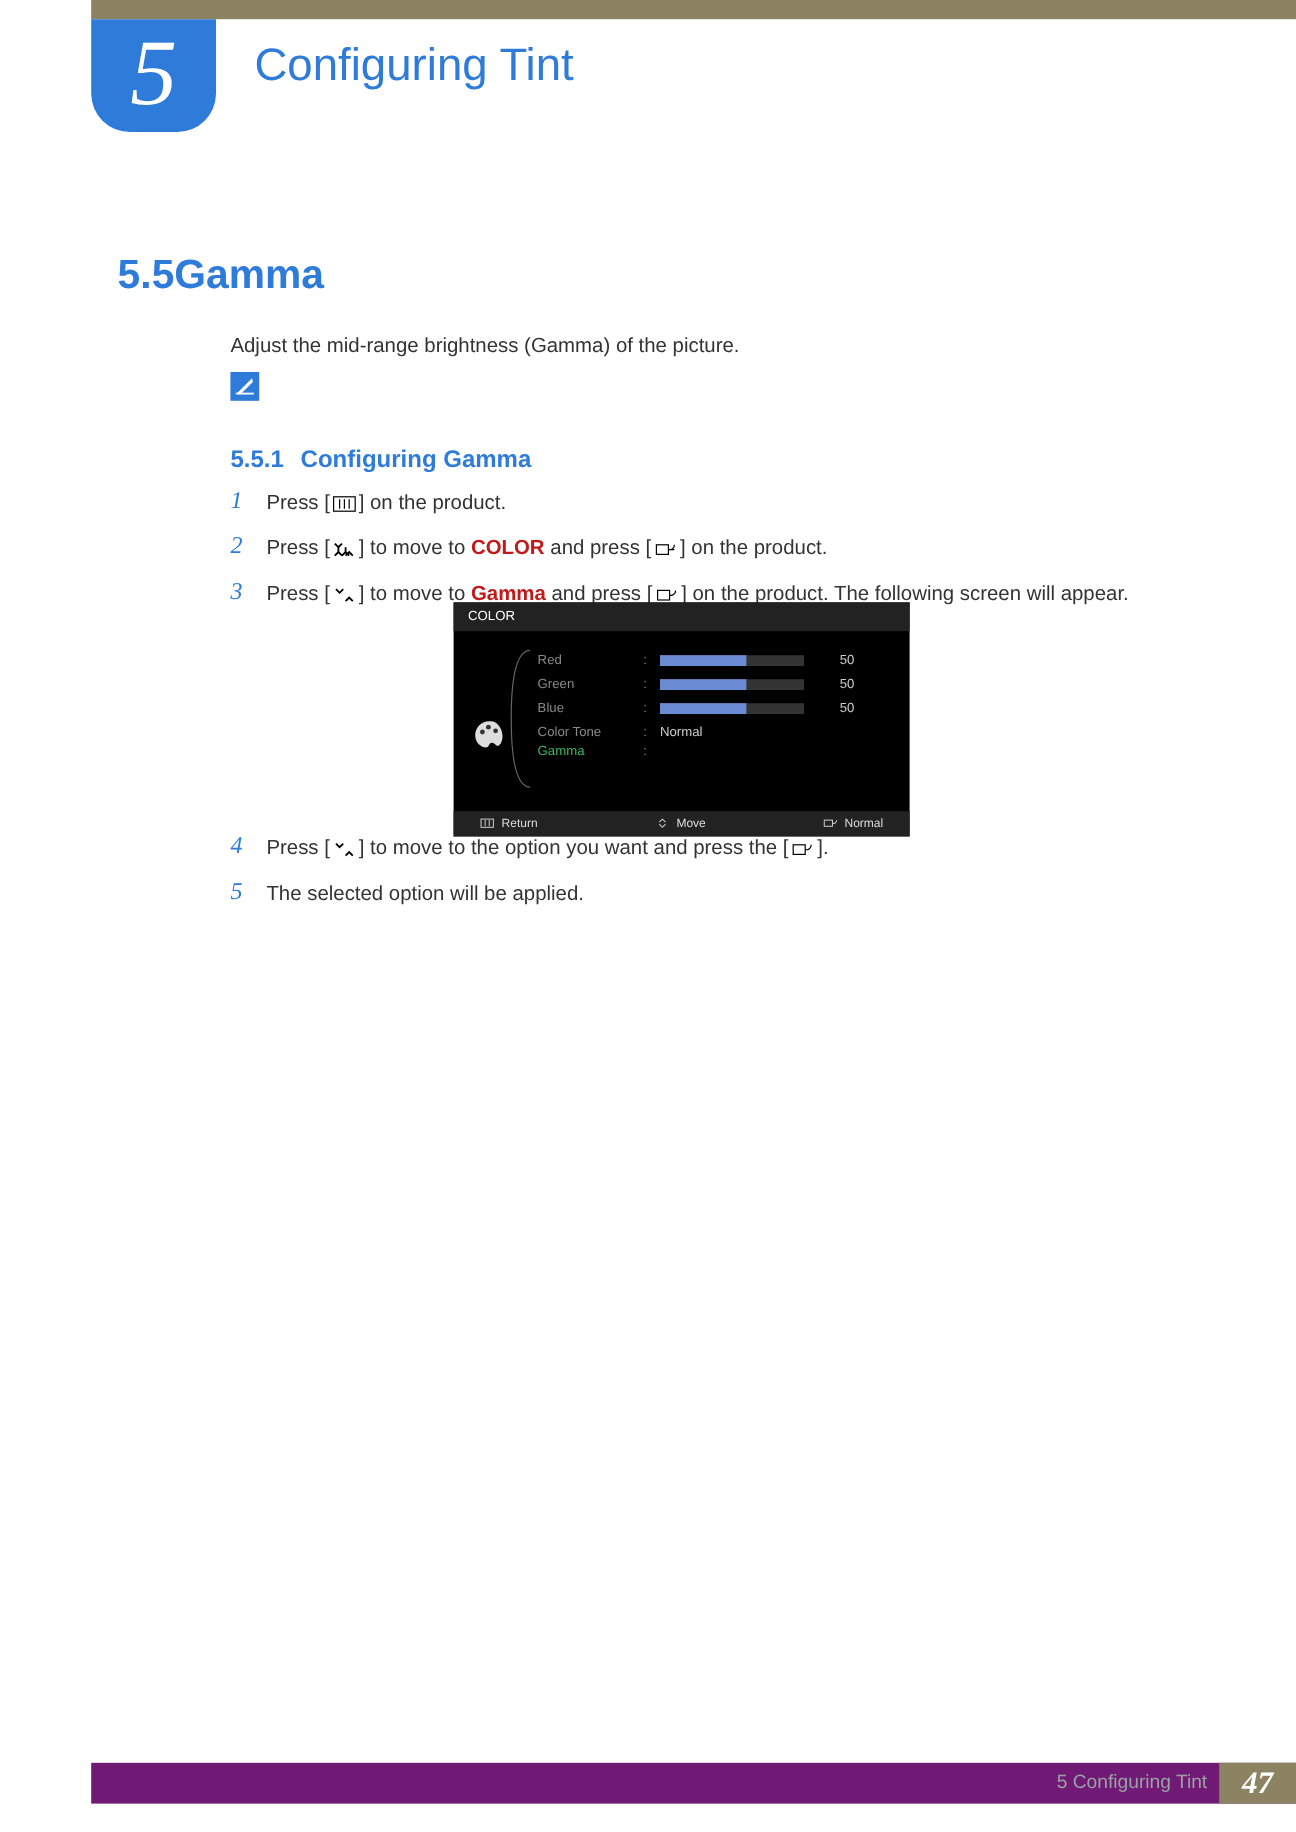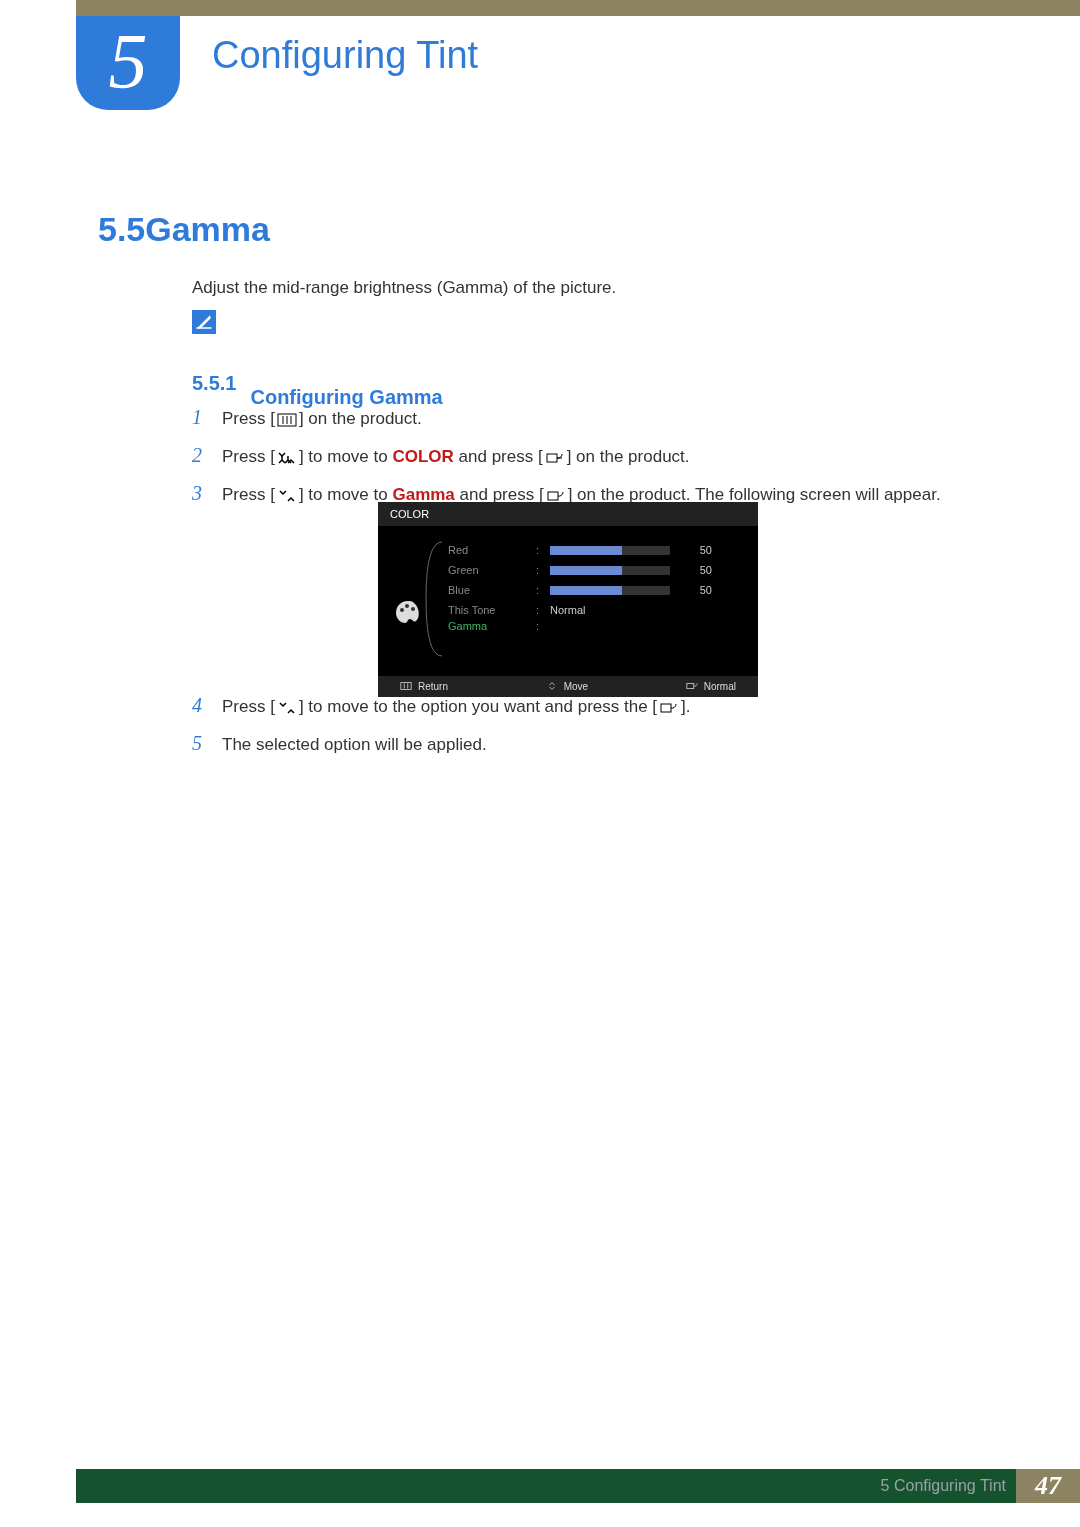--- a/index.html
+++ b/index.html
@@ -90,21 +90,21 @@
   .magic-top { color: #000; letter-spacing: 1px; }
   .magic-bot { color: #c21a1a; letter-spacing: 1px; }
   .angle { color: #c21a1a; font-weight: bold; }
   .subsection-row {
     position: absolute;
     top: 372px; left: 192px;
     display: flex;
     gap: 14px;
   }
   .subsection-num { font-size: 20px; color: #2f7bd9; font-weight: 600; }
-  .subsection-title { font-size: 20px; color: #2f7bd9; font-weight: 600; margin-top: 14px; }
+  .subsection-title { font-size: 20px; color: #2f7bd9; font-weight: 600; }
   .steps {
     position: absolute;
     top: 406px; left: 192px; right: 90px;
   }
   .step {
     display: flex;
     gap: 16px;
     margin-bottom: 12px;
     align-items: flex-start;
   }
@@ -217,21 +217,21 @@
     position: absolute;
     top: 694px; left: 192px; right: 90px;
   }
 
   
   .foot-bar {
     position: absolute;
     bottom: 24px; left: 76px;
     height: 34px;
     right: 0;
-    background: #14532d;
+    background: #701a75;
     display: flex;
     align-items: center;
     justify-content: flex-end;
   }
   .foot-label {
     font-size: 16px;
     color: #9aa0a6;
     margin-right: 10px;
   }
   .foot-page {
@@ -358,21 +358,21 @@
     </div>
     <div class="osd-row">
       <div class="osd-label">Blue</div>
       <div class="osd-colon">:</div>
       <div class="osd-bar">
           <div class="osd-bar-fill"></div>
         </div>
       <div class="osd-val">50</div>
     </div>
     <div class="osd-row">
-      <div class="osd-label">This Tone</div>
+      <div class="osd-label">Color Tone</div>
       <div class="osd-colon">:</div>
       <div class="osd-txtval">Normal</div>
     </div>
     <div class="osd-row" style="align-items:flex-start;height:auto">
       <div class="osd-label active">Gamma</div>
       <div class="osd-colon">:</div>
     </div>
   </div>
   <div class="osd-footer">
     <div class="osd-fitem">

